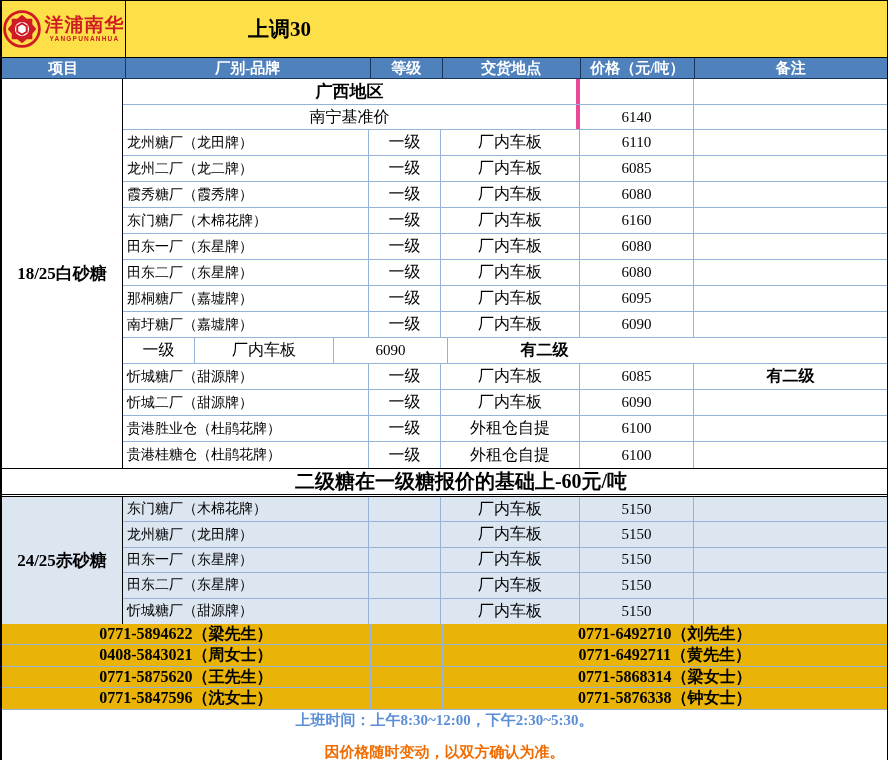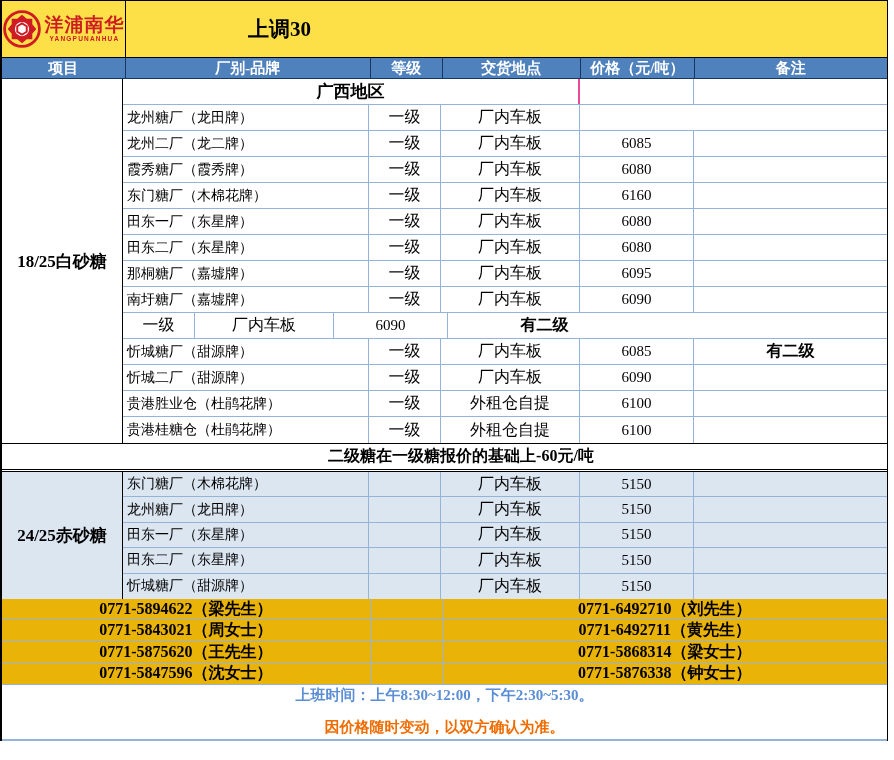--- a/index.html
+++ b/index.html
@@ -29,29 +29,29 @@
   .flexrow{display:flex;box-sizing:border-box;}
   .itemcol{width:124px;box-sizing:border-box;border-right:1px solid #000;display:flex;align-items:center;justify-content:center;font-weight:bold;font-size:17px;}
   .rowscol{display:flex;flex-direction:column;flex:1;}
   .drow{display:flex;box-sizing:border-box;height:26px;border-bottom:1px solid #95b3d7;}
   .drow:last-child{border-bottom:none;}
   .c-brand{width:246px;justify-content:flex-start;padding-left:4px;border-right:1px solid #95b3d7;font-size:14px;}
   .c-grade{width:72px;border-right:1px solid #95b3d7;font-size:16px;}
   .c-loc{width:139px;border-right:1px solid #95b3d7;font-size:16px;}
   .c-price{width:114px;border-right:1px solid #95b3d7;font-size:15px;font-family:"Liberation Serif","DejaVu Serif",serif;}
   .c-note{width:193px;font-weight:bold;font-size:16px;}
-  .spancell{width:457px;border-right:2px solid #ec4899;font-size:16px;}
+  .spancell{width:457px;border-right:4px solid #ec4899;font-size:16px;}
   .region-row{height:26px;}
   .region-row .spancell{font-weight:bold;font-size:17px;}
   .benchmark-row{height:25px;border-bottom:1px solid #95b3d7;}
   #section-white{border-bottom:none;}
   #white-rows .drow:last-child{border-bottom:none;}
 
   
-  .separator{height:25px;border-top:1px solid #000;border-bottom:3px double #000;display:flex;align-items:center;justify-content:center;font-weight:bold;font-size:16px;background:#fff;padding-left:33px;}
+  .separator{height:25px;border-top:1px solid #000;border-bottom:3px double #000;display:flex;align-items:center;justify-content:center;font-weight:bold;font-size:20px;background:#fff;padding-left:33px;}
 
   
   #section-brown{background:#dce6f1;}
   #section-brown .drow{height:25.4px;}
 
   
   .crow{display:flex;box-sizing:border-box;height:21.5px;background:#eab308;border-bottom:1px solid #95b3d7;font-weight:bold;font-size:16px;}
   .c-phone-l{width:370px;border-right:1px solid #95b3d7;}
   .c-phone-m{width:72px;border-right:1px solid #95b3d7;}
   .c-phone-r{width:446px;}
@@ -94,24 +94,30 @@
       </div>
 
     <div class="flexrow" id="section-white">
       <div class="itemcol">18/25白砂糖</div>
       <div class="rowscol" id="white-rows">
         <div class="drow region-row">
           <div class="cell spancell">广西地区</div>
           <div class="cell c-price"></div>
           <div class="cell c-note"></div>
         </div>
+        <div class="drow benchmark-row">
+          <div class="cell spancell">南宁基准价</div>
+          <div class="cell c-price">6140</div>
+          <div class="cell c-note"></div>
+        </div>
       <div class="drow">
             <div class="cell c-brand">龙州糖厂（龙田牌）</div>
             <div class="cell c-grade">一级</div>
             <div class="cell c-loc">厂内车板</div>
+            <div class="cell c-price">6110</div>
             <div class="cell c-note"></div>
           </div>
           <div class="drow">
             <div class="cell c-brand">龙州二厂（龙二牌）</div>
             <div class="cell c-grade">一级</div>
             <div class="cell c-loc">厂内车板</div>
             <div class="cell c-price">6085</div>
             <div class="cell c-note"></div>
           </div>
           <div class="drow">
@@ -236,21 +242,21 @@
         </div>
     </div>
 
     <div id="contacts">
         <div class="crow">
           <div class="cell c-phone-l">0771-5894622（梁先生）</div>
           <div class="cell c-phone-m"></div>
           <div class="cell c-phone-r">0771-6492710（刘先生）</div>
         </div>
         <div class="crow">
-          <div class="cell c-phone-l">0771-5843021（周女士）</div>
+          <div class="cell c-phone-l">0408-5843021（周女士）</div>
           <div class="cell c-phone-m"></div>
           <div class="cell c-phone-r">0771-6492711（黄先生）</div>
         </div>
         <div class="crow">
           <div class="cell c-phone-l">0771-5875620（王先生）</div>
           <div class="cell c-phone-m"></div>
           <div class="cell c-phone-r">0771-5868314（梁女士）</div>
         </div>
         <div class="crow">
           <div class="cell c-phone-l">0771-5847596（沈女士）</div>

